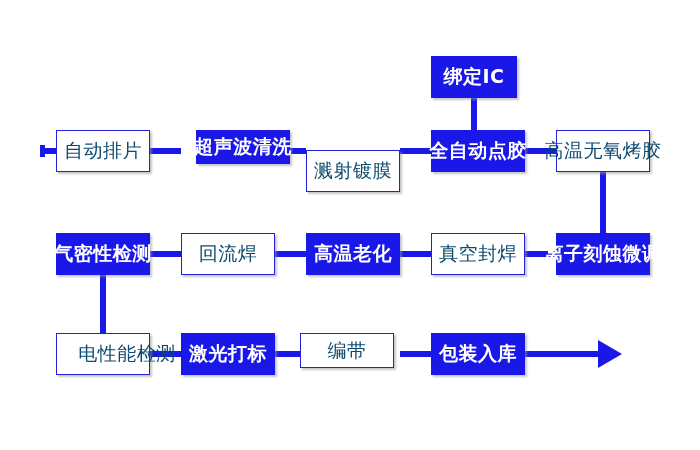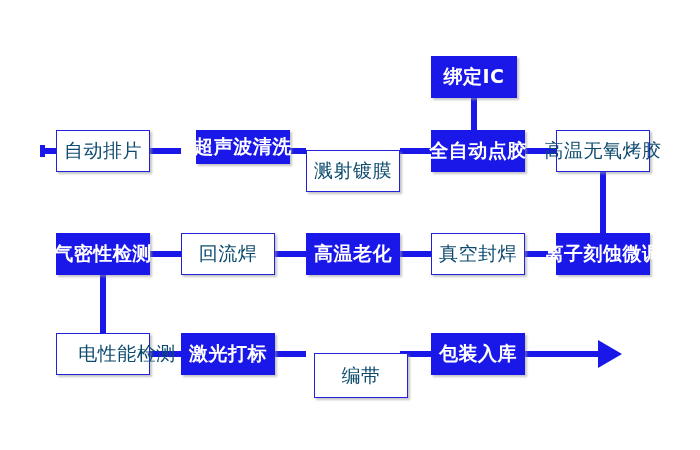--- a/index.html
+++ b/index.html
@@ -121,21 +121,21 @@
       </div>
       <div class="node filled" style="left: 56px; top: 233px; width: 94px; height: 42px;">
         <span>气密性检测</span>
       </div>
       <div class="node plain" style="left: 56px; top: 333px; width: 94px; height: 42px; padding-left: 48px;">
         <span>电性能检测</span>
       </div>
       <div class="node filled" style="left: 181px; top: 333px; width: 94px; height: 42px;">
         <span>激光打标</span>
       </div>
-      <div class="node plain" style="left: 314px; top: 333px; width: 94px; height: 45px; margin-top: 20px;">
+      <div class="node plain" style="left: 300px; top: 333px; width: 94px; height: 35px;">
         <span>编带</span>
       </div>
       <div class="node filled" style="left: 431px; top: 333px; width: 94px; height: 42px;">
         <span>包装入库</span>
       </div>
     </div>
 
 </div>
 
 </body></html>

